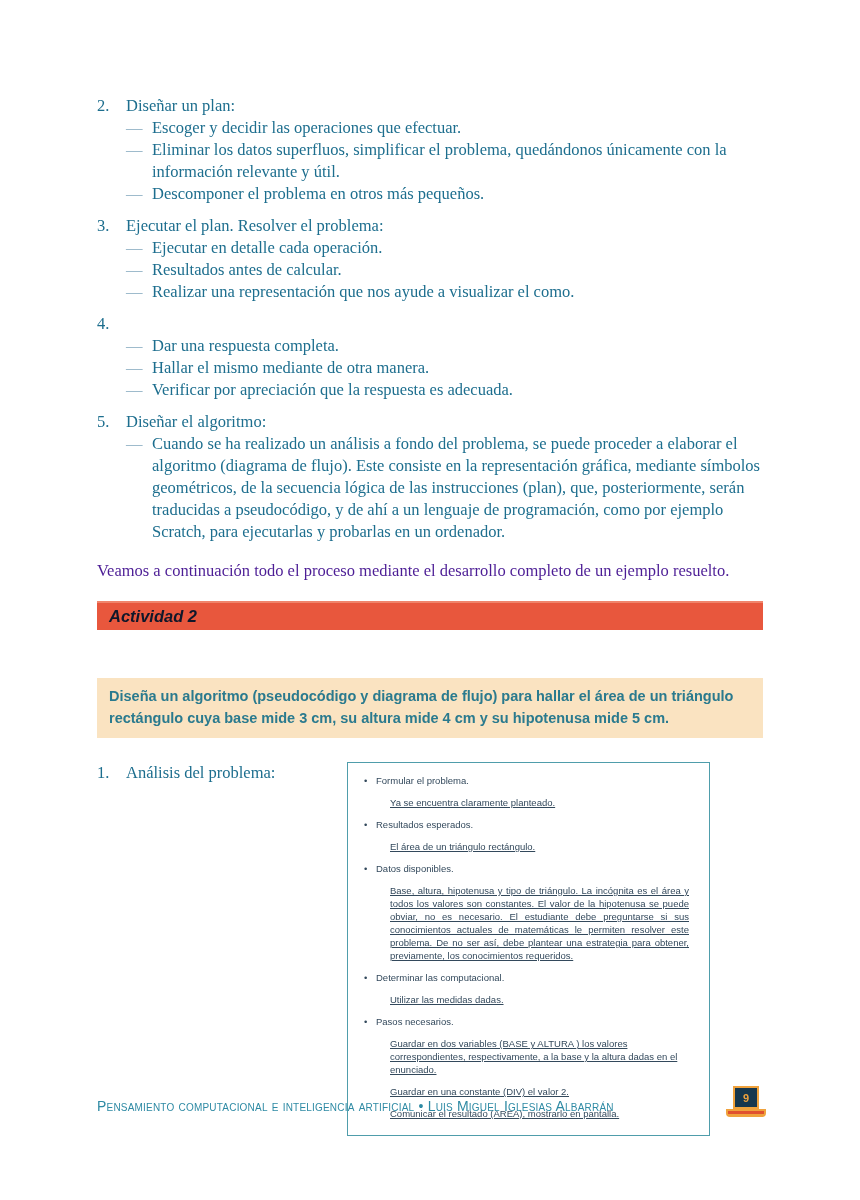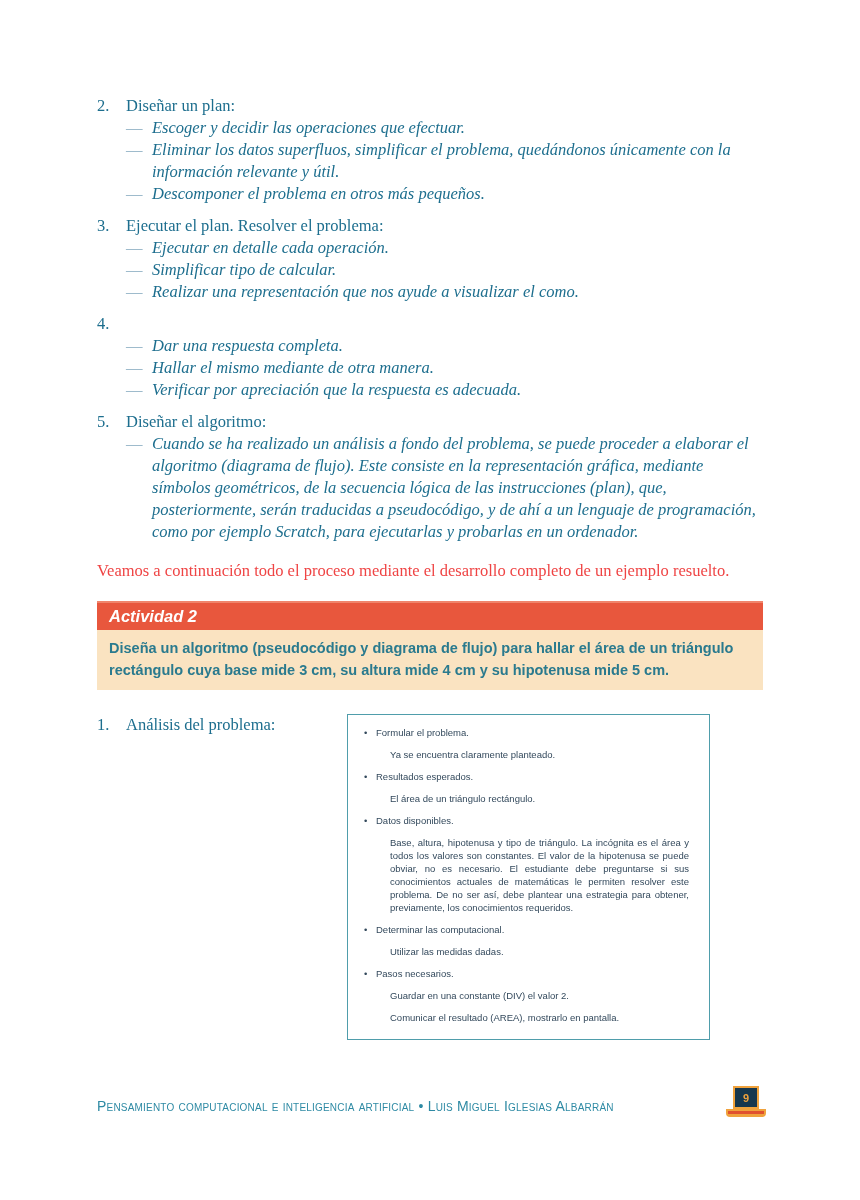--- a/index.html
+++ b/index.html
@@ -25,48 +25,48 @@
   .step-sub{
     display:flex;
     color:#1d6e8e;
     font-size:16.5px;line-height:22px;
     padding-left:29px;
   }
   .dash{
     flex:0 0 26px;width:26px;
     color:#8fb0c4;
   }
-  .sub-text{flex:1;font-style:italic;}
+  .sub-text{flex:1;}
   
   .lead-par{
-    color:#ef4444;
+    color:#4c1d95;
     font-size:16.5px;line-height:22px;
     margin:17px 0 0 0;
   }
   
   .activity{margin-top:19px;}
   .activity-header{
     background:#e8573d;
     border-top:2px solid #f0846b;
     height:27px;
     display:flex;align-items:center;
     padding-left:12px;
   }
   .activity-title{
     font-family:"Liberation Sans", sans-serif;
     font-style:italic;font-weight:700;
-    color:#ffffff;font-size:16.5px;
+    color:#0f172a;font-size:16.5px;
   }
   .activity-body{
     background:#fae3c1;
     padding:7px 14px 9px 12px;
     font-family:"Liberation Sans", sans-serif;
     font-weight:700;
     color:#2a7a8e;
-    font-size:14.5px;line-height:22px;
+    font-size:14.5px;line-height:22px;margin-top:48px;
   }
   
   .analysis{
     display:flex;
     margin-top:24px;
     align-items:flex-start;
   }
   .analysis-label{
     display:flex;
     width:250px;flex:0 0 250px;
@@ -83,20 +83,21 @@
     color:#33495c;
     font-size:9.5px;line-height:13px;
   }
   .bullet-head{
     display:flex;
     margin-bottom:9px;
   }
   .bullet-glyph{flex:0 0 12px;width:12px;}
   .bullet-para{
     margin:0 8px 9px 26px;
+    text-decoration:underline;
   }
   .bullet-para.justify{text-align:justify;}
   
   .footer{
     position:absolute;
     left:97px;right:94px;top:1086px;
     display:flex;align-items:flex-end;justify-content:space-between;
   }
   .footer-text{
     font-family:"Liberation Sans", sans-serif;
@@ -168,21 +169,21 @@
           <div class="step-title">
             <span class="step-num">3.</span>
             <span>Ejecutar el plan. Resolver el problema:</span>
           </div>
           <div class="step-sub">
             <span class="dash">—</span>
             <span class="sub-text">Ejecutar en detalle cada operación.</span>
           </div>
           <div class="step-sub">
             <span class="dash">—</span>
-            <span class="sub-text">Simplificar tipo de calcular.</span>
+            <span class="sub-text">Resultados antes de calcular.</span>
           </div>
           <div class="step-sub">
             <span class="dash">—</span>
             <span class="sub-text">Realizar una representación que nos ayude a visualizar el como.</span>
           </div>
         </div>
         <div class="step">
           <div class="step-title">
             <span class="step-num">4.</span>
           </div>
@@ -243,20 +244,21 @@
           <p class="bullet-para justify">Base, altura, hipotenusa y tipo de triángulo. La incógnita es el área y todos los valores son constantes. El valor de la hipotenusa se puede obviar, no es necesario. El estudiante debe preguntarse si sus conocimientos actuales de matemáticas le permiten resolver este problema. De no ser así, debe plantear una estrategia para obtener, previamente, los conocimientos requeridos.</p>
           <div class="bullet-head">
             <span class="bullet-glyph">•</span>
             <span>Determinar las computacional.</span>
           </div>
           <p class="bullet-para">Utilizar las medidas dadas.</p>
           <div class="bullet-head">
             <span class="bullet-glyph">•</span>
             <span>Pasos necesarios.</span>
           </div>
+          <p class="bullet-para">Guardar en dos variables (BASE y ALTURA ) los valores correspondientes, respectivamente, a la base y la altura dadas en el enunciado.</p>
           <p class="bullet-para">Guardar en una constante (DIV) el valor 2.</p>
           <p class="bullet-para">Comunicar el resultado (AREA), mostrarlo en pantalla.</p>
         </div>
     </div>
 
   </div>
 
   <div class="footer">
     <span class="footer-text">Pensamiento computacional e inteligencia artificial • Luis Miguel Iglesias Albarrán</span>
     <div class="laptop">

